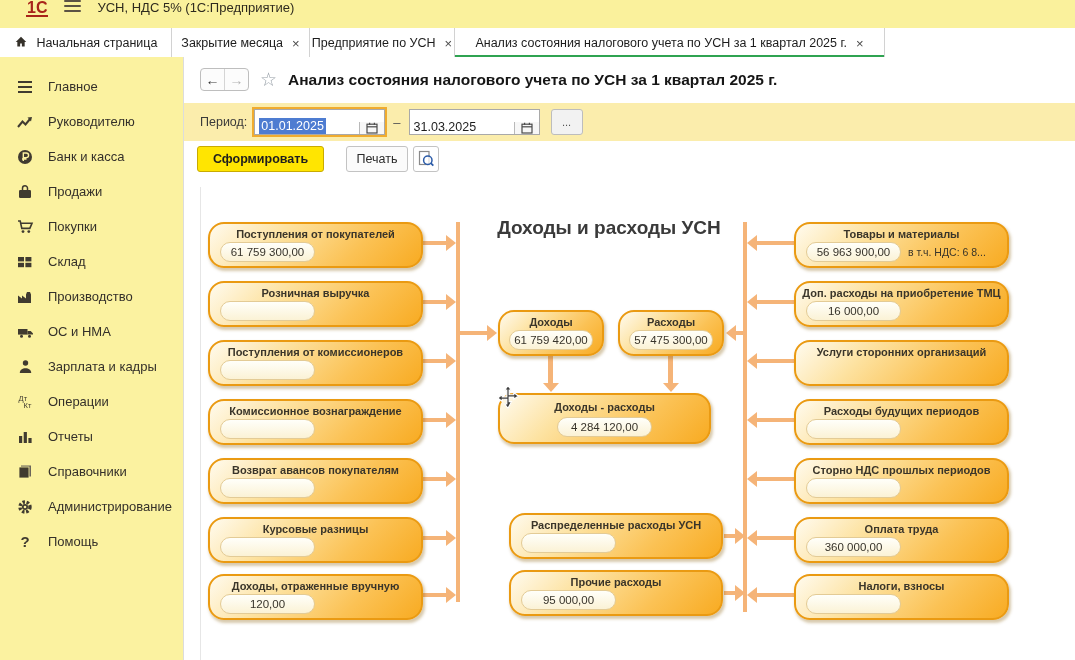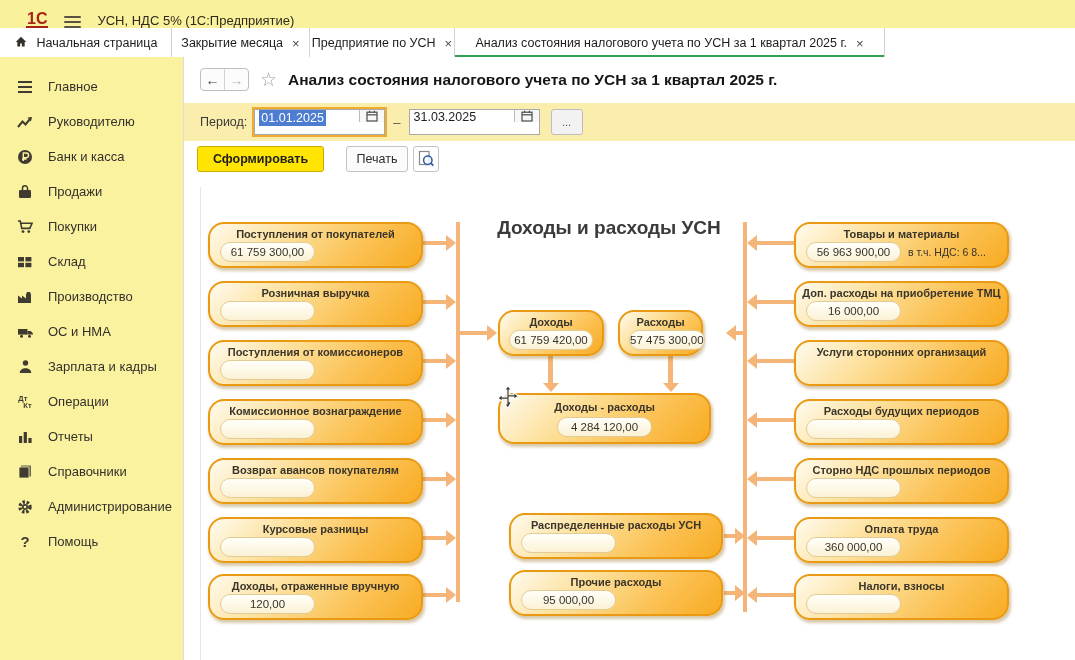--- a/index.html
+++ b/index.html
@@ -1,59 +1,59 @@
 <!DOCTYPE html>
 <html><head>
 <meta charset="utf-8">
 <style>
   html,body{margin:0;padding:0}
   body{width:1075px;height:660px;position:relative;overflow:hidden;background:#fff;
        font-family:"Liberation Sans",sans-serif;-webkit-font-smoothing:antialiased}
 
   
   .topbar{position:absolute;top:0;left:0;right:0;height:28px;background:#FAF19C;
-          display:flex;align-items:flex-end;gap:16px;padding-left:26px;box-sizing:border-box}
+          display:flex;align-items:flex-start;gap:16px;padding-left:26px;box-sizing:border-box}
   .logo{color:#A8241A;font-weight:bold;font-size:16px;border-bottom:2px solid #A8241A;line-height:15px;padding:0 1px}
   .hamb{display:flex;flex-direction:column;gap:3px;width:17px}
   .hamb i{height:2px;background:#5B5244;display:block;border-radius:1px}
   .topbar-title{font-size:13px;color:#2E2A1E}
 
   
   .tabbar{position:absolute;top:28px;left:0;right:0;height:31px;background:#fff;
           border-bottom:1px solid #D8D8D8;display:flex;box-sizing:border-box}
   .tab{display:flex;align-items:center;justify-content:center;gap:9px;font-size:12.5px;color:#1c1c1c;
        border-right:1px solid #D2D2D2;box-sizing:border-box;padding:0 10px;white-space:nowrap}
   .tab.active{box-shadow:inset 0 -3px 0 #2FA351}
   .tab .close{color:#4a4a4a;font-size:13px}
   .t1{width:172px}.t2{width:138px}.t3{width:145px}.t4{width:430px}
 
   
   .sidebar{position:absolute;top:57px;left:0;width:183px;bottom:0;background:#FBF2A0;
            padding-top:12px;box-sizing:border-box}
   .sitem{height:35px;display:flex;align-items:center;padding-left:14px;gap:12px}
   .sicon{width:22px;display:flex;justify-content:center;align-items:center;color:#403B30}
   .slabel{font-size:13px;color:#34302A}
-  .dtkt{display:flex;flex-direction:column;font-size:7.5px;font-weight:bold;line-height:7px;color:#403B30}
+  .dtkt{display:flex;flex-direction:column;font-size:7.5px;font-weight:normal;line-height:7px;color:#403B30}
   .dtkt span:last-child{margin-left:5px}
   .qmark{font-size:15px;font-weight:bold;color:#403B30}
 
   
   .content{position:absolute;top:57px;left:183px;right:0;bottom:0;background:#fff;border-left:1px solid #DCDCDC}
   .navrow{position:absolute;top:11px;left:16px;display:flex;align-items:center;gap:11px}
   .navgroup{display:flex;border:1px solid #BEBEBE;border-radius:4px;background:#FCFCFC;overflow:hidden}
   .navbtn{width:23px;height:21px;display:flex;align-items:center;justify-content:center;font-size:14px}
   .navbtn.back{color:#333;border-right:1px solid #D5D5D5}
   .navbtn.fwd{color:#B3B3B3}
   .star{color:#98A0A8;font-size:19px;line-height:19px}
   .rtitle{font-size:15.5px;font-weight:bold;color:#161616;white-space:nowrap}
 
   .periodband{position:absolute;top:46px;left:0;right:0;height:38px;background:#FBEDAC;
               display:flex;align-items:center;padding-left:16px;box-sizing:border-box}
   .plabel{font-size:12.5px;color:#3A3A3A;margin-right:7px}
-  .datebox{display:flex;height:24px;border:1px solid #A9A9A9;background:#fff;align-items:flex-start}
+  .datebox{display:flex;height:24px;border:1px solid #A9A9A9;background:#fff;align-items:flex-end}
   .datebox.focused{outline:2px solid #F0AC2F}
   .dateval{width:100px;font-size:12.5px;display:flex;align-items:center;padding-left:4px;color:#1d1d1d}
   .dateval .sel{background:#4E7CD1;color:#fff;padding:1px 2px}
   .calbtn{width:24px;border-left:1px solid #B9B9B9;background:#F7F7F7;display:flex;align-items:center;justify-content:center}
   .dash{font-size:13px;color:#555;margin:0 8px}
   .morebtn{width:30px;height:24px;border:1px solid #BDBDBD;border-radius:3px;background:#F2F2F2;
            font-size:11px;color:#555;display:flex;align-items:center;justify-content:center;margin-left:11px}
 
   .btnrow{position:absolute;top:89px;left:13px;display:flex;align-items:center}
   .btn{height:26px;display:flex;align-items:center;justify-content:center;border-radius:3px;
@@ -396,21 +396,21 @@
         <div class="dpill">120,00</div>
       </div>
   </div>
 
   <div class="dblock small" style="left:314px;top:253px;width:106px;height:46px">
     <div class="dtitle">Доходы</div>
     <div class="drow">
         <div class="dpill">61 759 420,00</div>
       </div>
   </div>
-  <div class="dblock small" style="left:434px;top:253px;width:85px;height:46px">
+  <div class="dblock small" style="left:434px;top:253px;width:106px;height:46px">
     <div class="dtitle">Расходы</div>
     <div class="drow">
         <div class="dpill">57 475 300,00</div>
       </div>
   </div>
   <div class="dblock diff" style="left:314px;top:336px;width:213px;height:51px">
     <div class="dtitle">Доходы - расходы</div>
     <div class="drow">
         <div class="dpill">4 284 120,00</div>
       </div>

